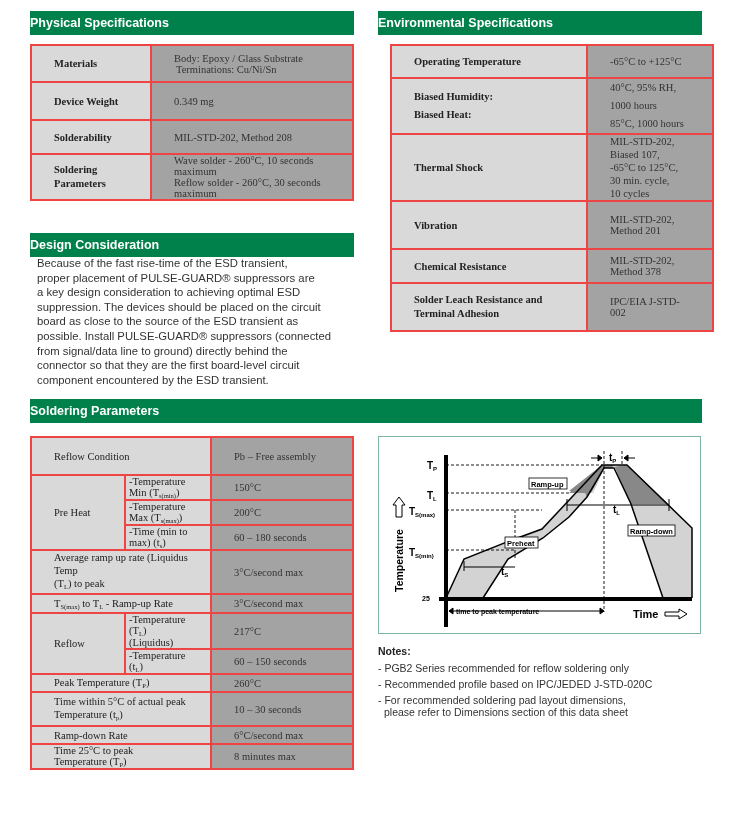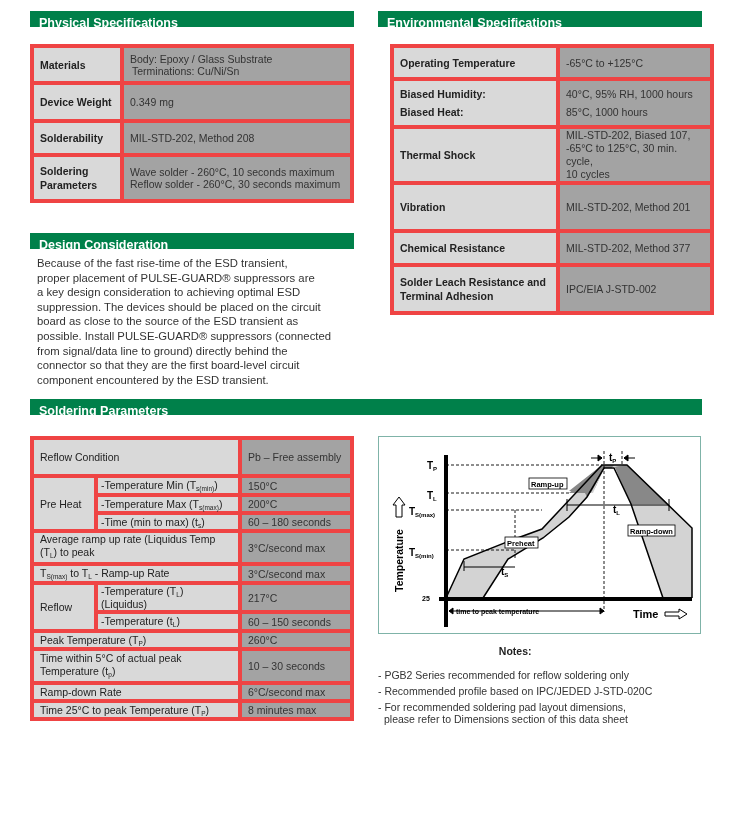--- a/index.html
+++ b/index.html
@@ -1,28 +1,28 @@
 <!DOCTYPE html>
 <html><head>
 <meta charset="utf-8">
 <style>
   html, body { margin: 0; padding: 0; background: #ffffff; }
   body { width: 745px; height: 828px; position: relative; font-family: "Liberation Sans", sans-serif; color: #333; overflow: hidden; }
-  .hdr { position: absolute; background: #00804a; color: #fff; font-weight: bold; font-size: 12.5px; height: 16px; line-height: 24px; padding-left: 9px; box-sizing: border-box; }
+  .hdr { position: absolute; background: #00804a; color: #fff; font-weight: bold; font-size: 12.5px; height: 24px; line-height: 24px; box-sizing: border-box; }
   table { border-collapse: collapse; position: absolute; font-size: 10.5px; }
-  td { border: 4px solid #ef4444; padding: 0 6px; vertical-align: middle; color: #333; }
+  td { border: 2px solid #ef4444; padding: 0 22px; vertical-align: middle; color: #333; font-family: Liberation Serif, serif; }
   td.lbl { background: #d9d9d9; font-weight: bold; color: #222; }
   td.lbl2 { background: #d9d9d9; color: #222; }
   td.val { background: #a3a3a3; }
   table.outer { border: 2px solid #8c8c8c; }
   .para { position: absolute; font-size: 11.3px; line-height: 14.6px; color: #333; }
   sub { font-size: 6.5px; vertical-align: -2px; }
   .chartbox { position: absolute; left: 378px; top: 436px; width: 323px; height: 198px; border: 1px solid #7fb3a8; box-sizing: border-box; background: #fff; }
   .notes { position: absolute; left: 378px; top: 645px; font-size: 10.5px; color: #333; }
-  .notes .ttl { font-weight: bold; color: #222; margin-bottom: 12px; text-align: center; }
+  .notes .ttl { font-weight: bold; color: #222; margin-bottom: 5px; }
   .notes .ln { margin-bottom: 4px; line-height: 12px; }
   svg text { font-family: "Liberation Sans", sans-serif; font-weight: bold; }
 </style>
 </head>
 <body>
 
 <div class="hdr" style="left:30px;top:11px;width:324px;">Physical Specifications</div>
 <table class="outer" style="left:30px;top:44px;width:324px;">
   <tbody>
       <tr style="height:37px">
@@ -87,21 +87,21 @@
           <div>-65°C to 125°C, 30 min. cycle,</div>
           <div>10 cycles</div>
         </td>
   </tr>
   <tr style="height:48px">
     <td class="lbl">Vibration</td>
     <td class="val">MIL-STD-202, Method 201</td>
   </tr>
   <tr style="height:34px">
     <td class="lbl">Chemical Resistance</td>
-    <td class="val">MIL-STD-202, Method 377</td>
+    <td class="val">MIL-STD-202, Method 378</td>
   </tr>
   <tr style="height:48px">
     <td class="lbl" style="line-height:14px">
           <div>Solder Leach Resistance and</div>
           <div>Terminal Adhesion</div>
         </td>
     <td class="val">IPC/EIA J-STD-002</td>
   </tr>
 </tbody>
   </table>

